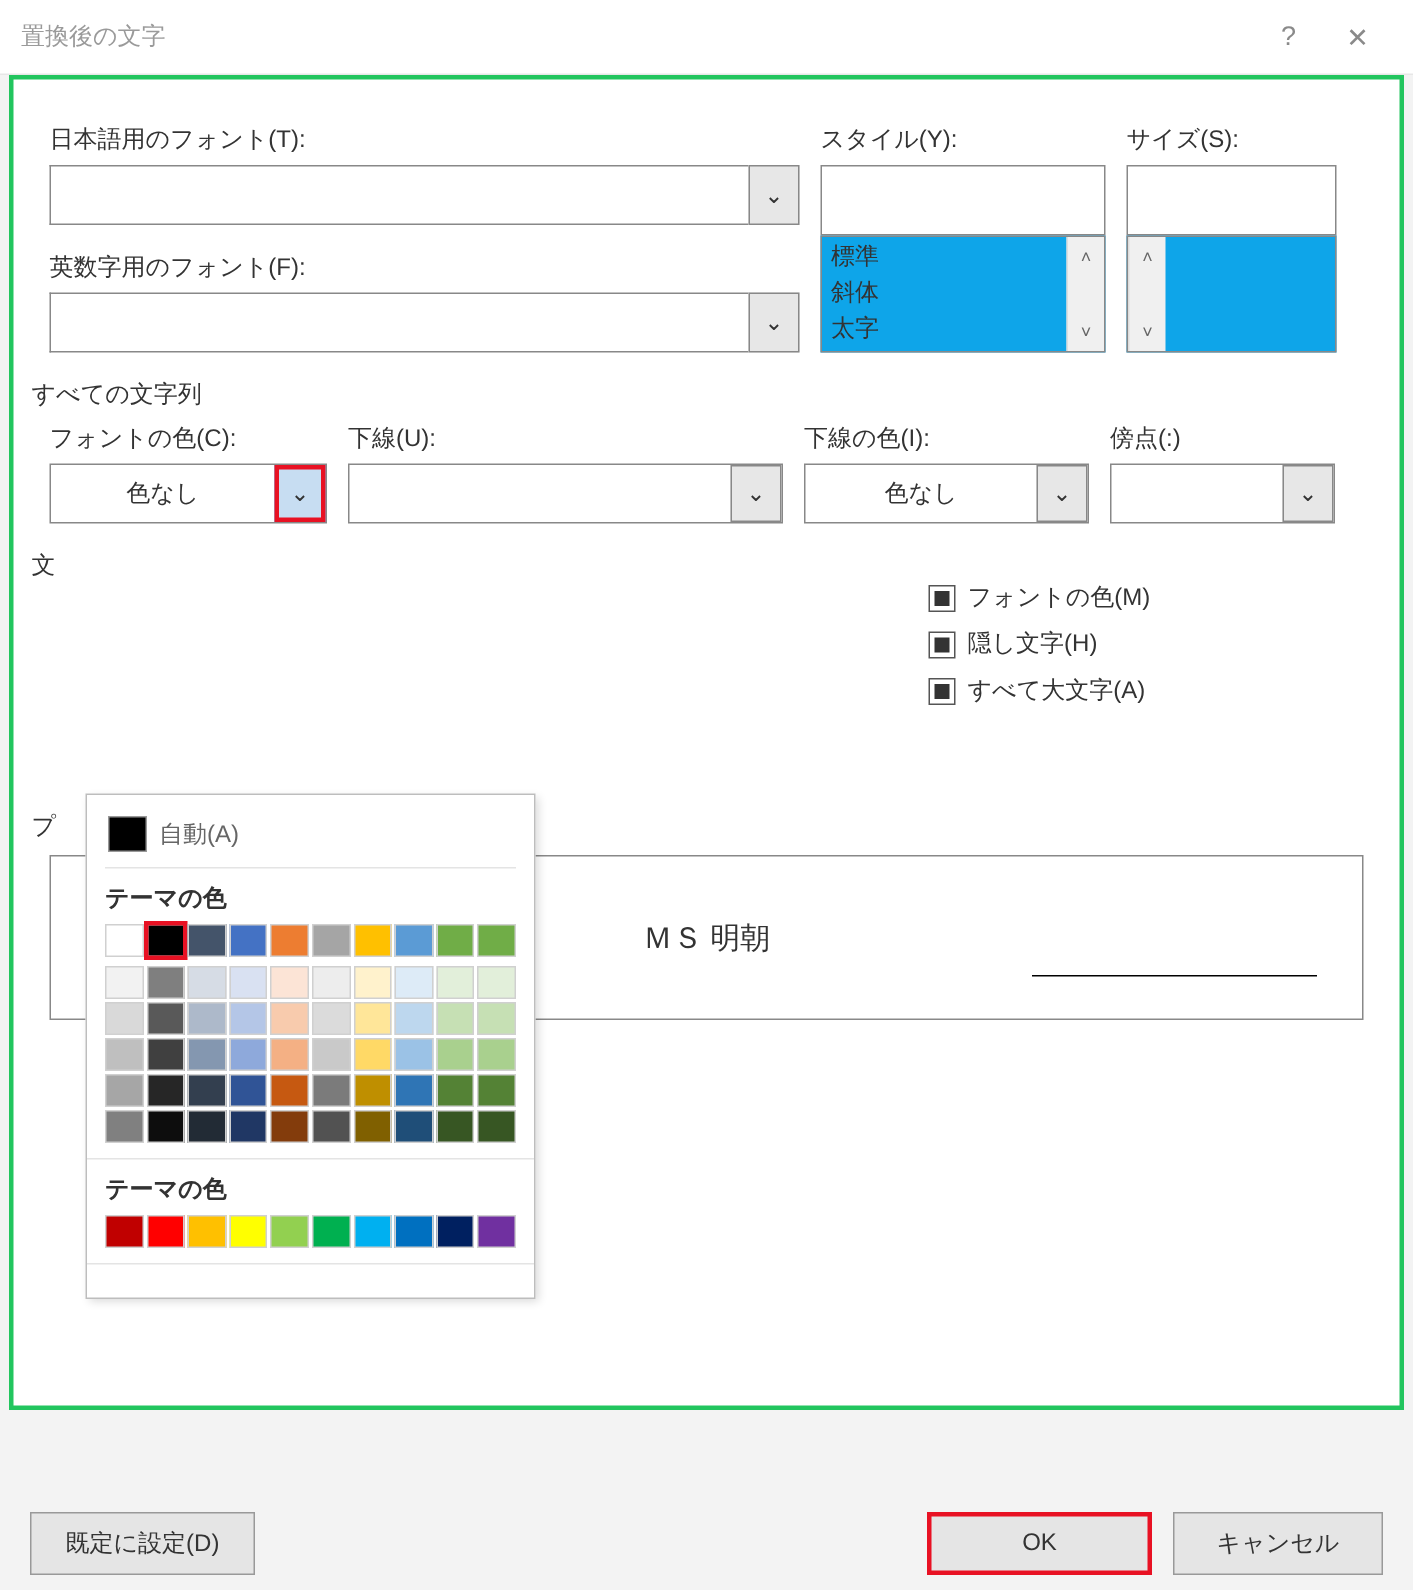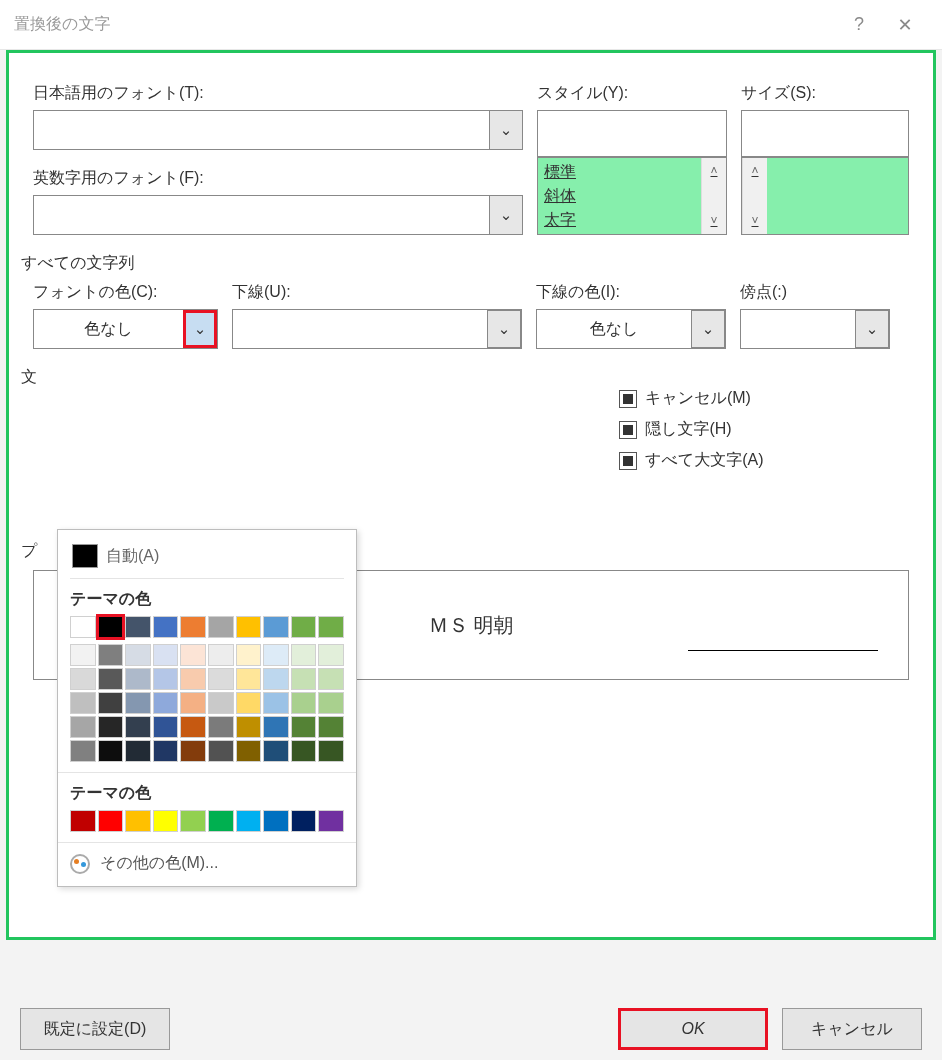--- a/index.html
+++ b/index.html
@@ -73,23 +73,22 @@
     width: 34px;
     border: 1px solid #888;
     background: #e7e7e7;
     display: flex; align-items: center; justify-content: center;
     color: #333;
   }
   .combo-btn.hl { outline: 3px solid #e81123; outline-offset: -3px; background: #c7ddf2; border-color:#4a90d9; }
   .listbox {
     border: 1px solid #888;
     height: 78px;
-    background: #86efac;
+    background: #0ea5e9;
     display: flex;
-    text-decoration: underline;
   }
   .listbox-items {
     flex: 1;
     overflow: hidden;
     font-size: 16px;
     padding: 2px 6px;
     line-height: 24px;
     white-space: pre;
   }
   .scrollbar {
@@ -237,21 +236,21 @@
           <div class="listbox-items"><span>標準</span>
 <span>斜体</span>
 <span>太字</span></div>
           <div class="scrollbar">
             <div class="scroll-caret">˄</div>
             <div class="scroll-caret">˅</div>
           </div>
         </div>
       </div>
 
-      <div class="group" style="width:168px;">
+      <div class="group" style="width:140px;">
         <div class="lbl">サイズ(S):</div>
         <div class="combo-input" style="height:40px;border:1px solid #888;"></div>
         <div class="listbox">
           <div class="scrollbar">
             <div class="scroll-caret">˄</div>
             <div class="scroll-caret">˅</div>
           </div>
         </div>
       </div>
     </div>
@@ -298,21 +297,21 @@
     </div>
 
     <div class="section-title">文</div>
     <div style="display:flex;">
       <div style="flex:1"></div>
       <div style="width:290px; margin-top:-8px;">
         <div class="checkbox-row">
           <div class="tri-check">
               <div class="tri-inner"></div>
             </div>
-          <span>キャンセル(M)</span>
+          <span>フォントの色(M)</span>
         </div>
         <div class="checkbox-row">
           <div class="tri-check">
               <div class="tri-inner"></div>
             </div>
           <span>隠し文字(H)</span>
         </div>
         <div class="checkbox-row">
           <div class="tri-check">
               <div class="tri-inner"></div>
@@ -417,28 +416,24 @@
           <div class="sw" style="background: rgb(255, 192, 0);"></div>
           <div class="sw" style="background: rgb(255, 255, 0);"></div>
           <div class="sw" style="background: rgb(146, 208, 80);"></div>
           <div class="sw" style="background: rgb(0, 176, 80);"></div>
           <div class="sw" style="background: rgb(0, 176, 240);"></div>
           <div class="sw" style="background: rgb(0, 112, 192);"></div>
           <div class="sw" style="background: rgb(0, 32, 96);"></div>
           <div class="sw" style="background: rgb(112, 48, 160);"></div>
         </div>
       <div class="cp-sep"></div>
-      <div class="cp-more">
-        <span class="palette-icon"></span>
-        <span>その他の色(M)...</span>
-      </div>
     </div>
 
   </div>
 
   <div class="button-bar">
     <div class="btn" style="min-width:150px;">既定に設定(D)</div>
     <div style="flex:1;"></div>
-    <div class="btn hl" style="min-width:150px;font-style:italic;">OK</div>
+    <div class="btn hl" style="min-width:150px;">OK</div>
     <div class="btn" style="min-width:140px;">キャンセル</div>
   </div>
 
 </div>
 
 </body></html>

